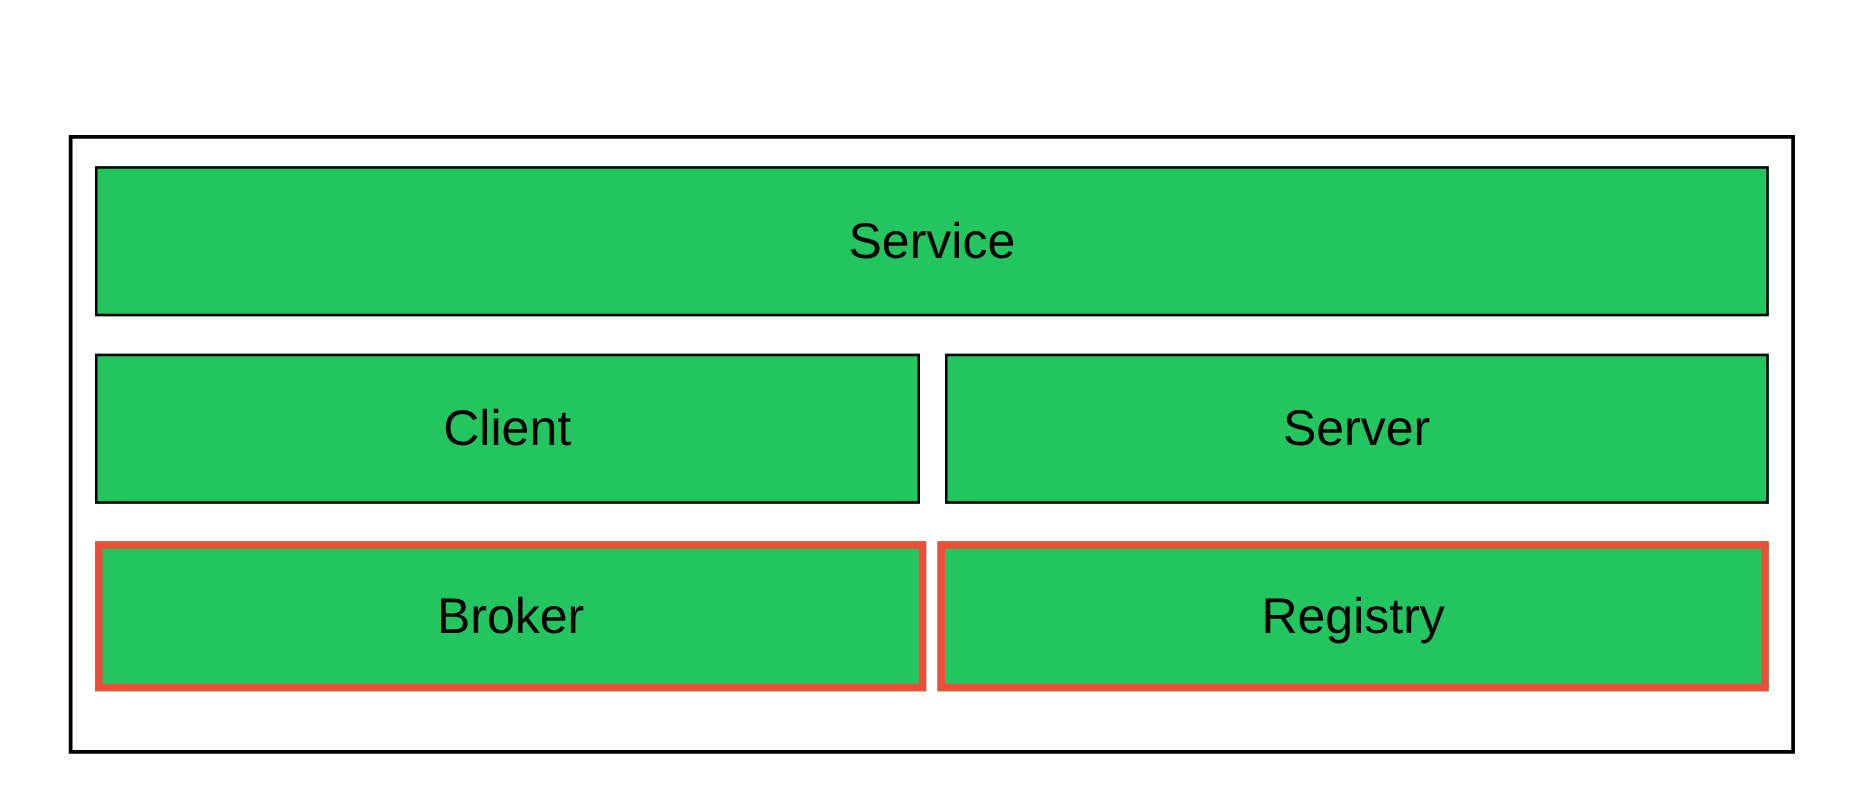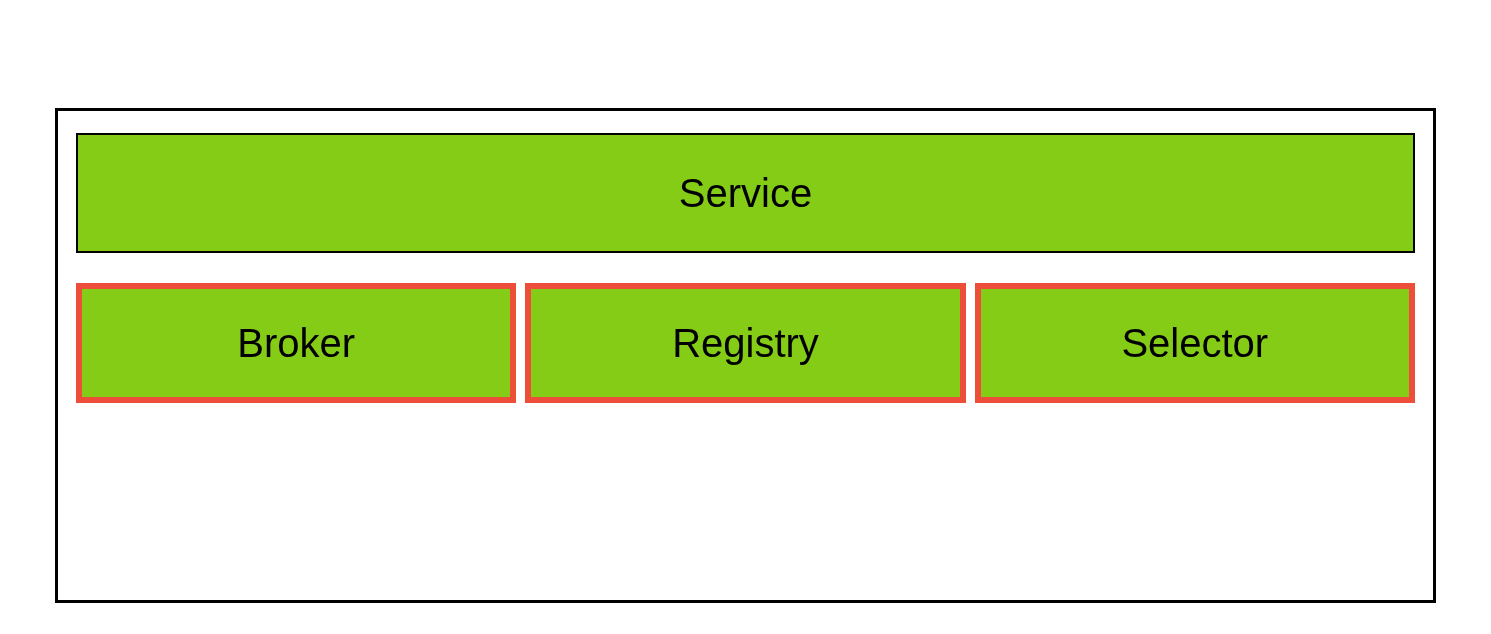--- a/index.html
+++ b/index.html
@@ -31,21 +31,21 @@
       gap: 20px;
       width: 100%;
     }
     .box {
       border: 2px solid #000000;
       display: flex;
       align-items: center;
       justify-content: center;
       font-size: 40px;
       color: #000000;
-      background: #84cc16;
+      background: #22c55e;
     }
     .service-box {
       width: 100%;
       height: 120px;
     }
     .half-box {
       flex: 1;
       height: 120px;
     }
     .bottom-row {
@@ -64,26 +64,31 @@
 <body>
 
 <div class="container">
 
   <div class="row">
     <div class="box service-box">
       <span>Service</span>
     </div>
   </div>
 
+  <div class="row">
+    <div class="box half-box">
+      <span>Client</span>
+    </div>
+    <div class="box half-box">
+      <span>Server</span>
+    </div>
+  </div>
 
   <div class="row bottom-row">
     <div class="box small-box">
       <span>Broker</span>
     </div>
     <div class="box small-box">
       <span>Registry</span>
     </div>
-    <div class="box small-box">
-      <span>Selector</span>
-    </div>
   </div>
 
 </div>
 
 </body></html>

